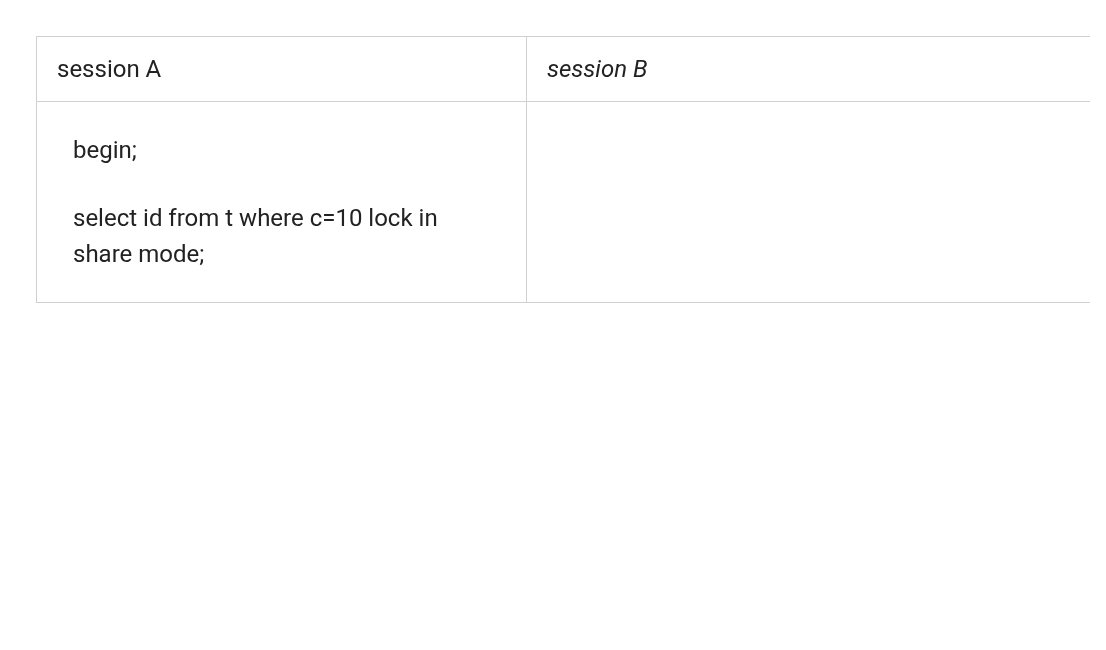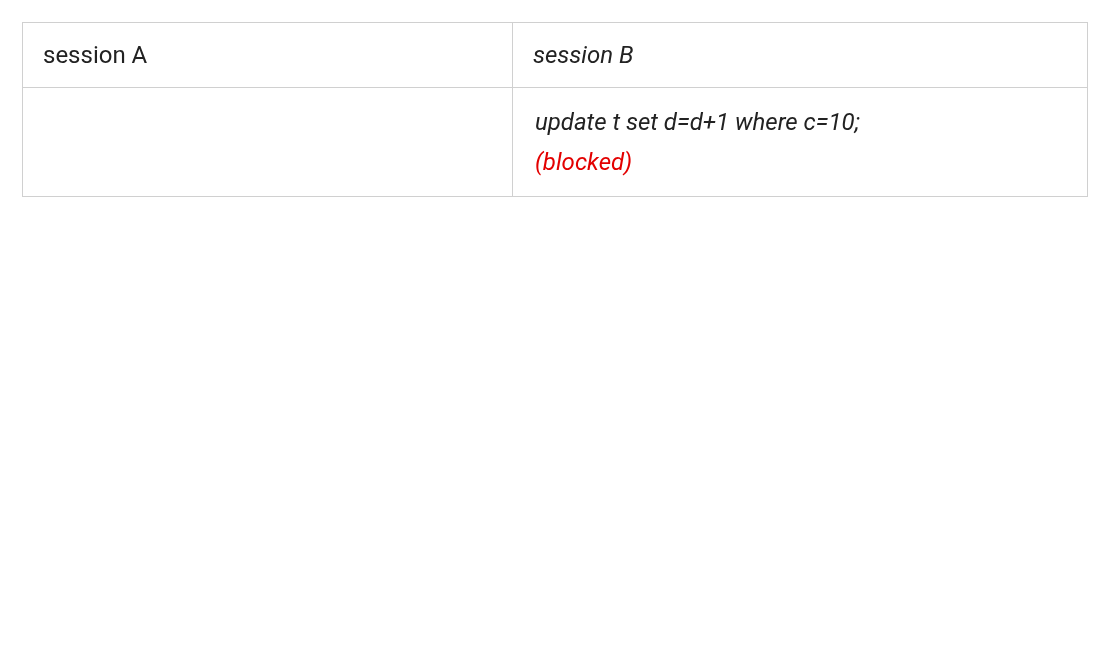--- a/index.html
+++ b/index.html
@@ -1,18 +1,18 @@
 <!DOCTYPE html>
 <html><head>
   <meta charset="utf-8">
   <style>
     * {
       box-sizing: border-box;
       margin: 0;
-      padding: 2px;
+      padding: 16px;
     }
     body {
       font-family: -apple-system, BlinkMacSystemFont, "Segoe UI", Roboto, "Helvetica Neue", Arial, sans-serif;
       background: #ffffff;
       padding: 20px;
       font-size: 24px;
       color: #222;
     }
     table {
       border-collapse: collapse;
@@ -47,24 +47,24 @@
 
 <table>
   <thead>
     <tr>
       <th>session A</th>
       <th>session B</th>
     </tr>
   </thead>
   <tbody>
 
+    <tr style="height: 200px;">
+      <td>
+        <span class="cell-line">begin;</span>
+        <span class="cell-line">select id from t where c=10 lock in share mode;</span>
+      </td>
+      <td></td>
+    </tr>
 
-    <tr>
-      <td></td>
-      <td>
-        <span class="cell-line">update t set d=d+1 where c=10;</span>
-        <span class="cell-line status">(blocked)</span>
-      </td>
-    </tr>
 
 
   </tbody>
 </table>
 
 </body></html>

